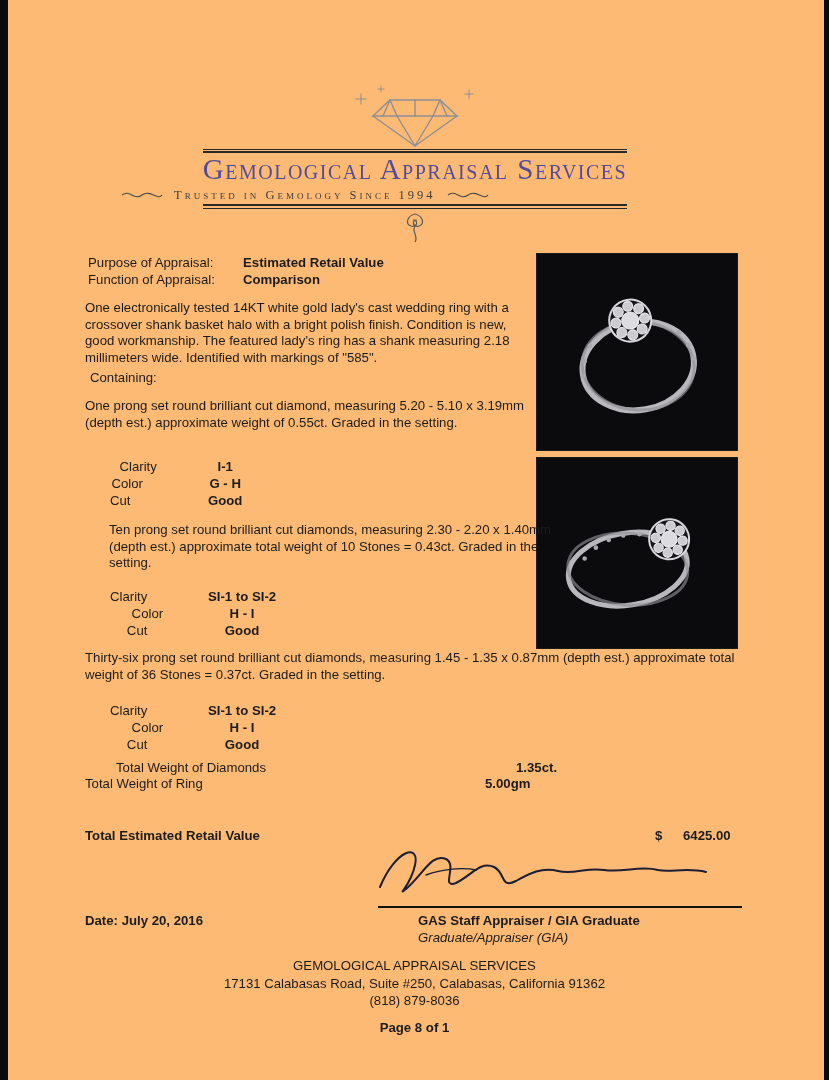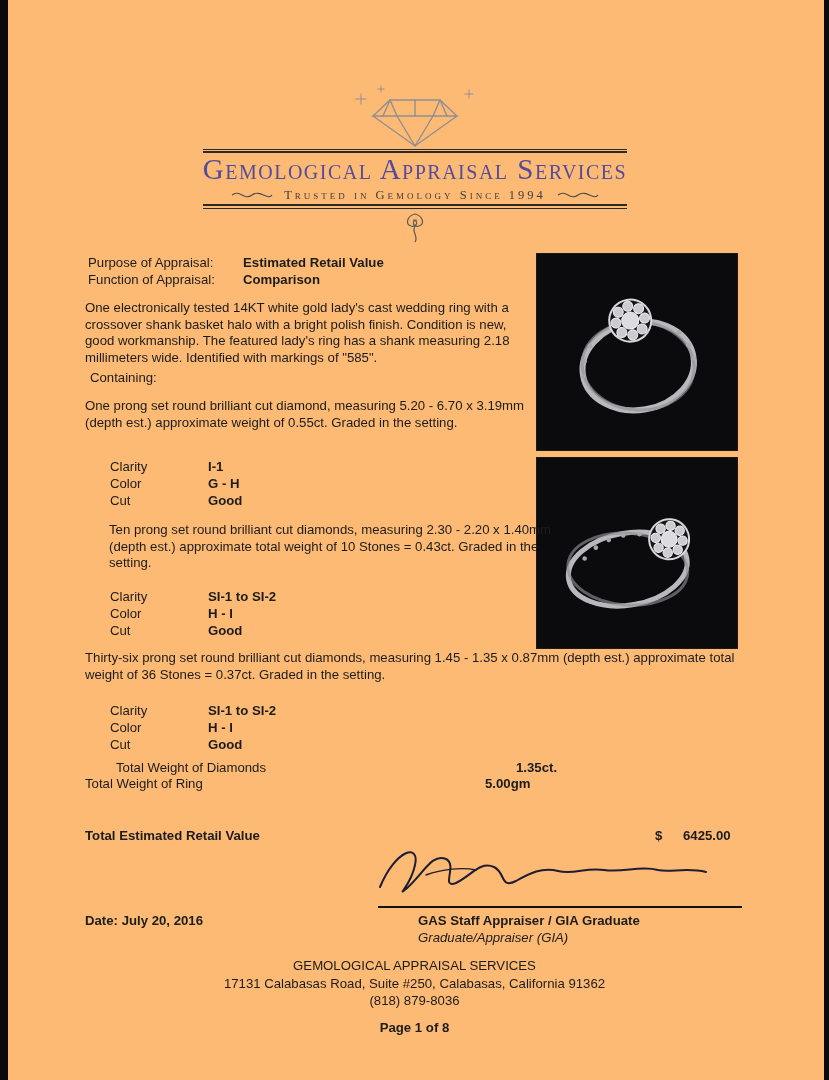--- a/index.html
+++ b/index.html
@@ -26,21 +26,21 @@
   .rule-b { top:204px; border-top:2px solid #2a2a2a; border-bottom:1px solid #2a2a2a; height:5px; }
   .brand-title {
     left:120px; top:152px; width:590px;
     text-align:center;
     font-family:"Liberation Serif", serif;
     font-variant: small-caps;
     font-size:29px; line-height:34px;
     letter-spacing:1.5px;
     color:#534c9c;
   }
-  .tagline-row { left:120px; top:187px; width:590px; display:flex; align-items:center; justify-content:center; gap:10px; }
+  .tagline-row { left:120px; top:187px; width:590px; display:flex; align-items:center; gap:10px; }
   .tagline {
     font-family:"Liberation Serif", serif;
     font-variant: small-caps;
     font-size:12.5px; letter-spacing:3px; color:#3d3d3d;
   }
   .flourish { left:397px; top:212px; width:36px; height:32px; }
 
   
   .meta { left:88px; top:255px; width:460px; }
   .meta-row { display:flex; }
@@ -51,21 +51,21 @@
   .desc { left:85px; top:300px; width:452px; }
   .containing { left:90px; top:370px; }
   .item1 { left:85px; top:398px; width:452px; }
   .item2 { left:85px; top:522px; width:452px;margin-left:24px; }
   .item3 { left:85px; top:650px; width:655px; }
 
   .grades { position:absolute; }
   .grades1 { left:110px; top:459px; }
   .grades2 { left:110px; top:589px; }
   .grades3 { left:110px; top:703px; }
-  .grade-row { display:flex; height:16.8px; }
+  .grade-row { display:flex; height:16.8px;justify-content:center; }
   .grade-label { width:98px; }
   .grade-value { font-weight:bold; }
 
   
   .photo { position:absolute; background:#0b0b0d; box-shadow:0 0 0 1px #1a1a1a; }
   .photo1 { left:537px; top:254px; width:200px; height:196px; }
   .photo2 { left:537px; top:458px; width:200px; height:190px; }
 
   
   .totals-row { left:85px; width:655px; }
@@ -198,21 +198,21 @@
           <circle cx="0" cy="13.5" r="4.7" fill="#cbcbd0" stroke="#efeff2"></circle>
           <circle cx="-9.6" cy="9.6" r="4.7" fill="#cbcbd0" stroke="#efeff2"></circle>
           <circle cx="-13.5" cy="0" r="4.7" fill="#cbcbd0" stroke="#efeff2"></circle>
           <circle cx="-9.6" cy="-9.6" r="4.7" fill="#cbcbd0" stroke="#efeff2"></circle>
           <circle r="8" fill="#dcdce0" stroke="#f5f5f7"></circle>
         </g>
       </g>
     </svg>
   </div>
 
-  <div class="abs item1">One prong set round brilliant cut diamond, measuring 5.20 - 6.70 x 3.19mm (depth est.) approximate weight of 0.55ct. Graded in the setting.</div>
+  <div class="abs item1">One prong set round brilliant cut diamond, measuring 5.20 - 5.10 x 3.19mm (depth est.) approximate weight of 0.55ct. Graded in the setting.</div>
   <div class="grades grades1">
     <div class="grade-row">
       <span class="grade-label">Clarity</span>
       <span class="grade-value">I-1</span>
     </div>
     <div class="grade-row">
       <span class="grade-label">Color</span>
       <span class="grade-value">G - H</span>
     </div>
     <div class="grade-row">
@@ -275,15 +275,15 @@
   </svg>
   <div class="abs sig-line"></div>
 
   <div class="abs date-line">Date: July 20, 2016</div>
   <div class="abs appraiser-1">GAS Staff Appraiser / GIA Graduate</div>
   <div class="abs appraiser-2">Graduate/Appraiser (GIA)</div>
 
   <div class="abs footer-line f1">GEMOLOGICAL APPRAISAL SERVICES</div>
   <div class="abs footer-line f2">17131 Calabasas Road, Suite #250, Calabasas, California 91362</div>
   <div class="abs footer-line f3">(818) 879-8036</div>
-  <div class="abs footer-line fpage">Page 1 of 8</div>
+  <div class="abs footer-line fpage">Page 8 of 1</div>
 
 </div>
 
 </body></html>

